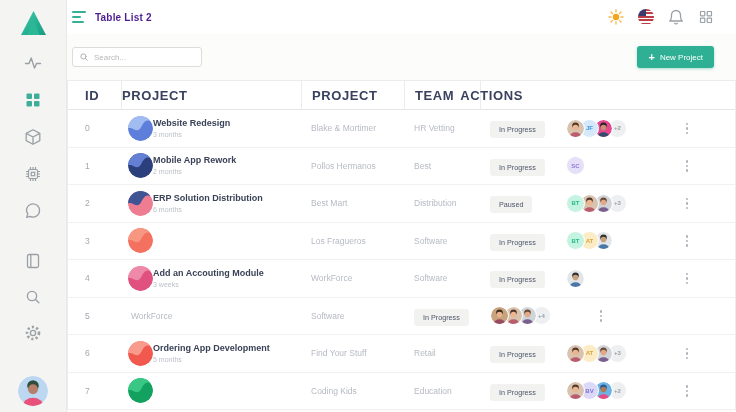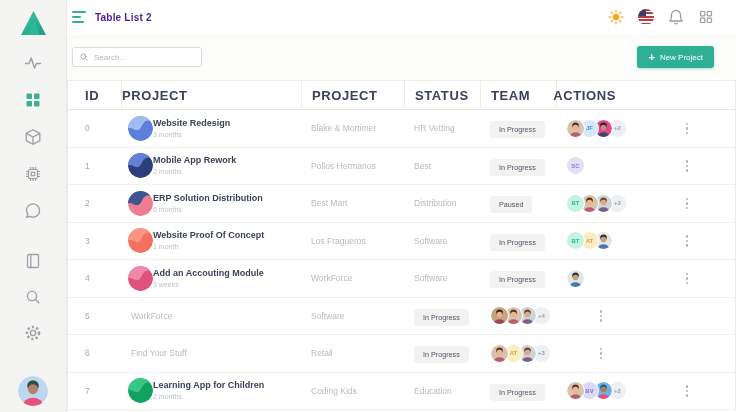--- a/index.html
+++ b/index.html
@@ -200,21 +200,20 @@
       <span class="plus">+</span>
       <span>New Project</span>
     </button>
   </div>
 
   <div class="table">
     <div class="tr thead">
         <div class="th c-id">ID</div>
         <div class="th c-project">PROJECT</div>
         <div class="th c-industry">PROJECT</div>
-        <div class="th c-status">STATUS</div>
         <div class="th c-team">TEAM</div>
         <div class="th c-actions">ACTIONS</div>
       </div>
     <div id="tbody">
         <div class="tr row">
           <div class="cell-id">0</div>
           <div class="cell-project">
             <div class="proj-icon">
               <svg viewBox="0 0 26 26">
                 <circle cx="13" cy="13" r="13" fill="#5d7fdb"></circle>
@@ -336,24 +335,20 @@
         </div>
         <div class="tr row">
           <div class="cell-id">3</div>
           <div class="cell-project">
             <div class="proj-icon">
               <svg viewBox="0 0 26 26">
                 <circle cx="13" cy="13" r="13" fill="#f4705f"></circle>
                 <path d="M-3 15 C 4 7, 9 21, 14 11 S 23 5, 29 9 L 29 -4 L -4 -4 Z" fill="#f79a85" opacity="0.9"></path>
               </svg>
             </div>
-            <div>
-              <div class="proj-name">Website Proof Of Concept</div>
-              <div class="proj-duration">1 month</div>
-            </div>
           </div>
           <div class="cell-muted">Los Fragueros</div>
           <div class="cell-muted">Software</div>
           <div class="cell-status"><span class="badge" style="background: rgb(242, 242, 240); color: rgb(76, 85, 104);">In Progress</span></div>
           <div class="cell-team">
             <div class="avatar" style="z-index: 3; background: rgb(196, 244, 225); color: rgb(39, 183, 137);">BT</div>
             <div class="avatar" style="z-index: 2; background: rgb(252, 236, 197); color: rgb(218, 165, 60);">AT</div>
             <div class="avatar" style="z-index: 1;">
               <svg viewBox="0 0 20 20">
                 <circle cx="10" cy="10" r="10" fill="#e3e6e8"></circle>
@@ -446,20 +441,32 @@
           <div class="cell-actions">
             <button class="dots">
               <i></i>
               <i></i>
               <i></i>
             </button>
           </div>
         </div>
         <div class="tr row">
           <div class="cell-id">6</div>
+          <div class="cell-project">
+            <div class="proj-icon">
+              <svg viewBox="0 0 26 26">
+                <circle cx="13" cy="13" r="13" fill="#f2594e"></circle>
+                <path d="M-3 15 C 4 7, 9 21, 14 11 S 23 5, 29 9 L 29 -4 L -4 -4 Z" fill="#f8a193" opacity="0.9"></path>
+              </svg>
+            </div>
+            <div>
+              <div class="proj-name">Ordering App Development</div>
+              <div class="proj-duration">5 months</div>
+            </div>
+          </div>
           <div class="cell-muted">Find Your Stuff</div>
           <div class="cell-muted">Retail</div>
           <div class="cell-status"><span class="badge" style="background: rgb(242, 242, 240); color: rgb(76, 85, 104);">In Progress</span></div>
           <div class="cell-team">
             <div class="avatar" style="z-index: 4;">
               <svg viewBox="0 0 20 20">
                 <circle cx="10" cy="10" r="10" fill="#d9c3ae"></circle>
                 <path d="M3 20 a7 5.5 0 0 1 14 0 z" fill="#b85c6e"></path>
                 <circle cx="10" cy="6.6" r="3.8" fill="#53382a"></circle>
                 <circle cx="10" cy="8.8" r="3.3" fill="#eab58f"></circle>
@@ -488,24 +495,20 @@
         </div>
         <div class="tr row">
           <div class="cell-id">7</div>
           <div class="cell-project">
             <div class="proj-icon">
               <svg viewBox="0 0 26 26">
                 <circle cx="13" cy="13" r="13" fill="#12a15e"></circle>
                 <path d="M-3 15 C 4 7, 9 21, 14 11 S 23 5, 29 9 L 29 -4 L -4 -4 Z" fill="#3ecb8b" opacity="0.9"></path>
               </svg>
             </div>
-            <div>
-              <div class="proj-name">Learning App for Children</div>
-              <div class="proj-duration">2 months</div>
-            </div>
           </div>
           <div class="cell-muted">Coding Kids</div>
           <div class="cell-muted">Education</div>
           <div class="cell-status"><span class="badge" style="background: rgb(242, 242, 240); color: rgb(76, 85, 104);">In Progress</span></div>
           <div class="cell-team">
             <div class="avatar" style="z-index: 4;">
               <svg viewBox="0 0 20 20">
                 <circle cx="10" cy="10" r="10" fill="#d9c3ae"></circle>
                 <path d="M3 20 a7 5.5 0 0 1 14 0 z" fill="#b85c6e"></path>
                 <circle cx="10" cy="6.6" r="3.8" fill="#53382a"></circle>

